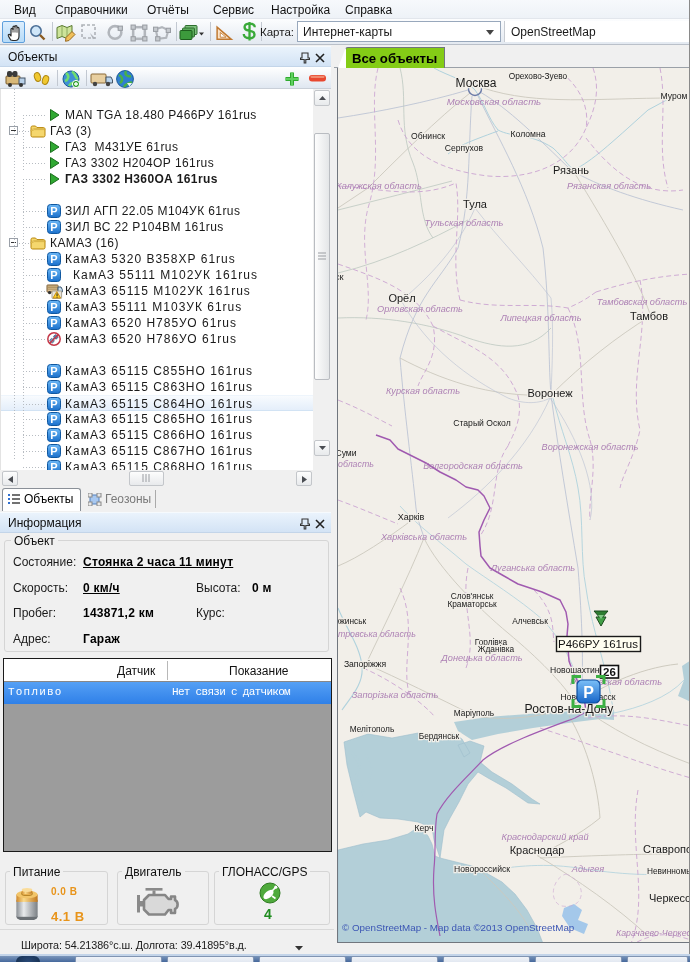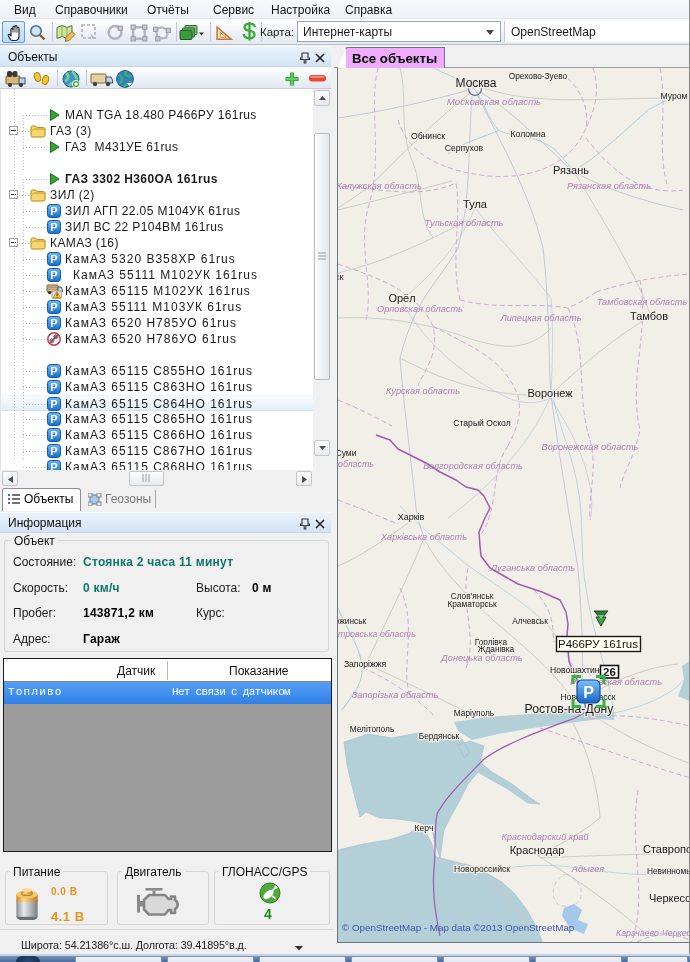--- a/index.html
+++ b/index.html
@@ -26,34 +26,34 @@
 .sbtn{position:absolute;background:linear-gradient(#fdfdfd,#e8eaec);border:1px solid #c3c6ca;border-radius:2px;}
 #vthumb{position:absolute;background:linear-gradient(90deg,#fdfdfd,#e4e6e8);border:1px solid #b9bcc1;border-radius:2px;}
 
 .dtab{position:absolute;font-size:12px;}
 #tabs{left:0;top:487px;width:331px;height:24px;background:#f0f0f0;}
 
 .gbox{position:absolute;border:1px solid #d5d5d5;border-radius:3px;}
 .glabel{position:absolute;background:#f0f0f0;padding:0 3px;font-size:12px;color:#101010;white-space:nowrap;}
 .ilabel{position:absolute;font-size:12px;color:#1a1a1a;white-space:nowrap;}
 .ival{position:absolute;font-size:12px;font-weight:bold;white-space:nowrap;letter-spacing:0.25px;}
-.blue{color:#0f766e;}
+.blue{color:#000000;text-decoration:underline;}
 
 #stable{left:3px;top:658px;width:329px;height:194px;border:1px solid #1a1a1a;background:#9c9c9c;}
 #sthead{position:absolute;left:0;top:0;width:327px;height:23px;background:#fff;border-bottom:1px solid #888;}
 #sthead .h{position:absolute;top:5px;font-size:12px;color:#111;}
 #strow{position:absolute;left:0;top:23px;width:327px;height:22px;background:linear-gradient(#55a0f5,#2f80e8);}
 #strow span{position:absolute;top:4px;font-family:"Liberation Mono",monospace;font-size:12px;color:#fff;}
 
 #statusbar{left:0;top:929px;width:334px;height:25px;background:#f0f0f0;border-top:1px solid #d9d9d9;}
 #taskbar{left:0;top:954px;width:690px;height:8px;background:linear-gradient(#8ba4c4,#46689c);}
 .tbbtn{position:absolute;top:2px;height:6px;background:linear-gradient(#f0f3f8,#e2e8f1);border:1px solid #8094b2;border-bottom:none;border-radius:2px 2px 0 0;}
 
 #maptabbar{left:334px;top:45px;width:356px;height:23px;background:#f0f0f0;border-bottom:1px solid #9aa0a8;}
-#maptab{position:absolute;left:11px;top:2px;width:100px;height:21px;background:#f0abfc;border:1px solid #70767e;border-bottom:none;border-radius:3px 0 0 0;}
+#maptab{position:absolute;left:11px;top:2px;width:100px;height:21px;background:#84cc16;border:1px solid #70767e;border-bottom:none;border-radius:3px 0 0 0;}
 #maptab .sl{position:absolute;left:-8px;bottom:0;width:0;height:0;border-left:8px solid transparent;border-bottom:21px solid #fff;}
 #maptab b{position:absolute;left:6px;top:3px;font-size:13.2px;color:#000;}
 #mapwrap{left:337px;top:68px;width:353px;height:875px;border:1px solid #70767e;border-top:none;background:#f2efe9;overflow:hidden;}
 </style></head><body>
 <div id="menubar" class="abs">
     <span style="left:14px">Вид</span>
     <span style="left:55px">Справочники</span>
     <span style="left:147px">Отчёты</span>
     <span style="left:213px">Сервис</span>
     <span style="left:271px">Настройка</span>
@@ -190,35 +190,33 @@
       </svg>
       <span class="txt" style="left:49px">ГАЗ (3)</span>
     </div>
     <div class="trow" style="top:50px">
       <div class="dot" style="left:22px;top:8px;width:23px"></div>
       <svg class="abs" style="left:47px;top:1px" width="13" height="14" viewBox="0 0 13 14">
         <path d="M2.5 1.5 L11 7 L2.5 12.5 Z" fill="#2fa832" stroke="#1a6e1c" stroke-width="1"></path>
       </svg>
       <span class="txt" style="left:64px;">ГАЗ&nbsp;&nbsp;М431УЕ 61rus</span>
     </div>
-    <div class="trow" style="top:82px">
+    <div class="trow" style="top:66px">
       <div class="dot" style="left:22px;top:8px;width:23px"></div>
       <svg class="abs" style="left:47px;top:1px" width="13" height="14" viewBox="0 0 13 14">
         <path d="M2.5 1.5 L11 7 L2.5 12.5 Z" fill="#2fa832" stroke="#1a6e1c" stroke-width="1"></path>
       </svg>
+      <span class="txt" style="left:64px;">ГАЗ 3302 Н204ОР 161rus</span>
+    </div>
+    <div class="trow" style="top:82px">
+      <div class="dot" style="left:22px;top:8px;width:23px"></div>
+      <svg class="abs" style="left:47px;top:1px" width="13" height="14" viewBox="0 0 13 14">
+        <path d="M2.5 1.5 L11 7 L2.5 12.5 Z" fill="#2fa832" stroke="#1a6e1c" stroke-width="1"></path>
+      </svg>
       <span class="txt" style="left:64px;font-weight:bold;">ГАЗ 3302 Н360ОА 161rus</span>
-    </div>
-    <div class="trow" style="top:98px">
-      <div class="expbox" style="left:8px;top:3px"></div>
-      <div class="dot" style="left:18px;top:8px;width:11px"></div>
-      <svg class="abs" style="left:29px;top:1px" width="16" height="14" viewBox="0 0 16 14">
-        <path d="M1 3.5 C1 2.7 1.6 2 2.4 2 L5.5 2 L7 3.6 L13.6 3.6 C14.4 3.6 15 4.2 15 5 L15 11.6 C15 12.4 14.4 13 13.6 13 L2.4 13 C1.6 13 1 12.4 1 11.6 Z" fill="#f5d76e" stroke="#b8860b"></path>
-        <path d="M1 6 L4 4.6 L15 4.6 L15 5.6 L4.2 5.6 L1 7.2 Z" fill="#fceaa0" stroke="#c89a20" stroke-width="0.6"></path>
-      </svg>
-      <span class="txt" style="left:49px">ЗИЛ (2)</span>
     </div>
     <div class="trow" style="top:114px">
       <div class="dot" style="left:22px;top:8px;width:23px"></div>
       <svg class="abs" style="left:46px;top:1px" width="14" height="14" viewBox="0 0 14 14">
         <defs>
           <linearGradient id="pg" x1="0" y1="0" x2="0" y2="1">
             <stop offset="0" stop-color="#6cb7f5"></stop>
             <stop offset="1" stop-color="#1a70cc"></stop>
           </linearGradient>
         </defs>

